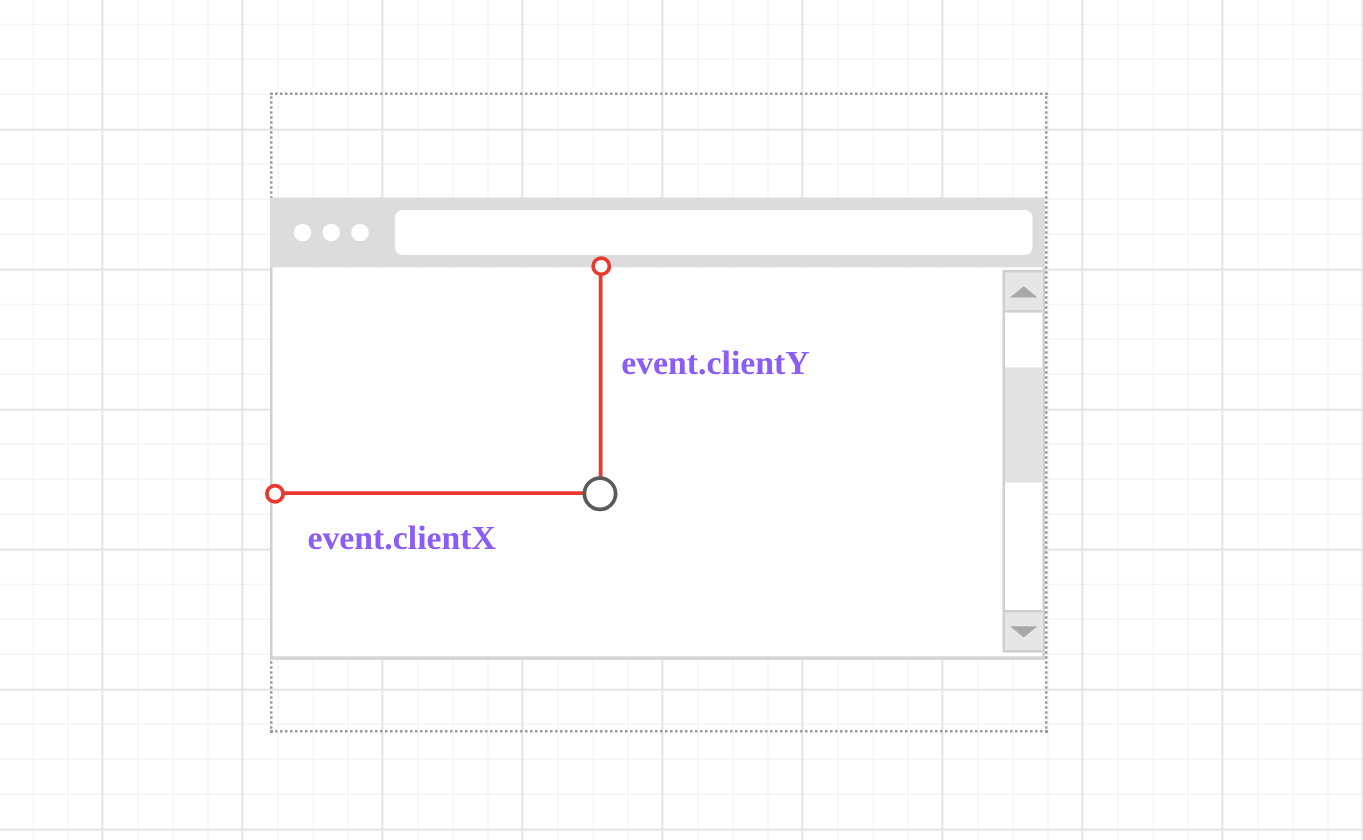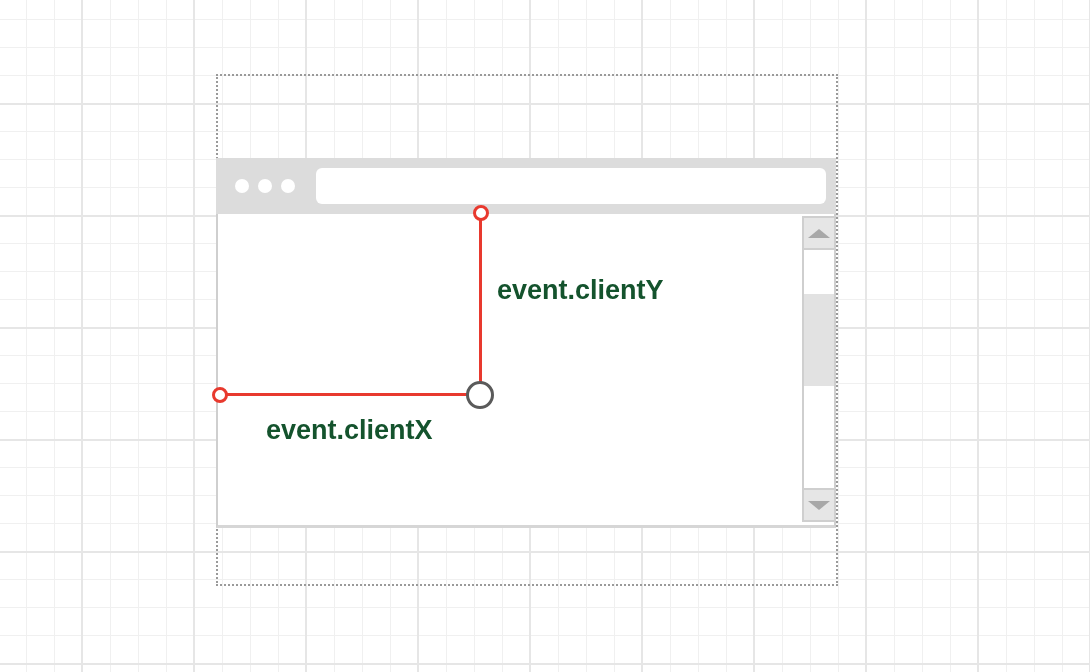--- a/index.html
+++ b/index.html
@@ -56,21 +56,21 @@
   .red-line { background: #e8392e; }
   .marker {
     width: 10px; height: 10px; border-radius: 50%; background: #ffffff;
     border: 3px solid #e8392e;
   }
   .pointer {
     width: 22px; height: 22px; border-radius: 50%; background: #ffffff;
     border: 3px solid #5a5a5a;
   }
   .label {
-    color: #14532d; font-family: Liberation Sans, sans-serif; font-weight: bold;
+    color: #8b5cf6; font-family: Liberation Serif, serif; font-weight: bold;
     font-size: 27px; letter-spacing: 0px; white-space: nowrap;
   }
 </style>
 </head>
 <body>
 
 <div class="abs dotted-box"></div>
 
 <div class="abs browser">
   <div class="abs titlebar">
@@ -94,13 +94,13 @@
 
 <div class="abs red-line" style="left:479px; top:212px; width:3px; height:172px;"></div>
 
 <div class="abs red-line" style="left:222px; top:393px; width:246px; height:3px;"></div>
 
 <div class="abs marker" style="left:473px; top:205px;"></div>
 <div class="abs marker" style="left:212px; top:387px;"></div>
 <div class="abs pointer" style="left:466px; top:381px;"></div>
 
 <div class="abs label" style="left:497px; top:275px;">event.clientY</div>
-<div class="abs label" style="left:266px; top:415px;">event.clientX</div>
+<div class="abs label" style="left:246px; top:415px;">event.clientX</div>
 
 </body></html>

